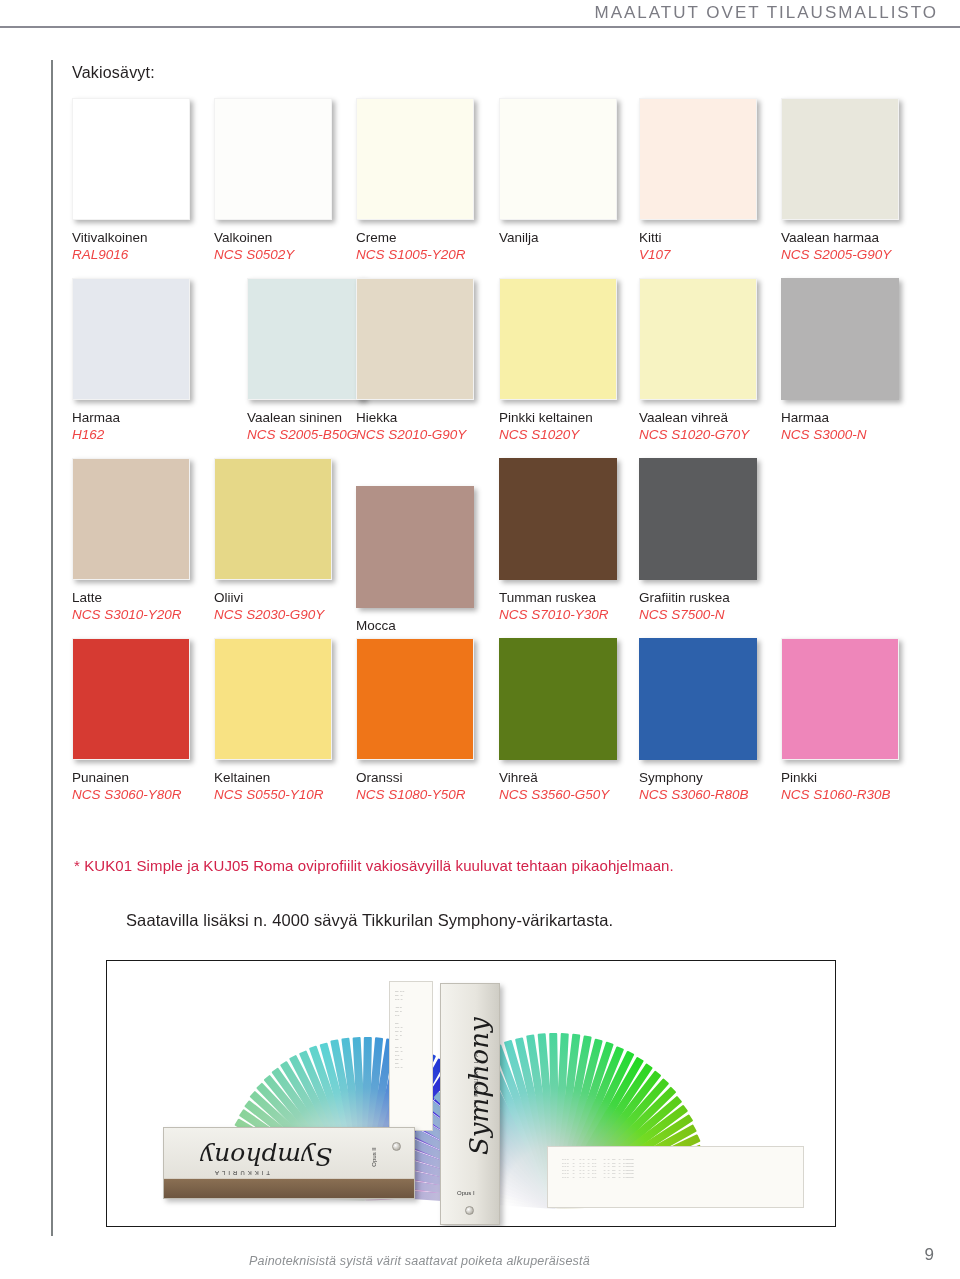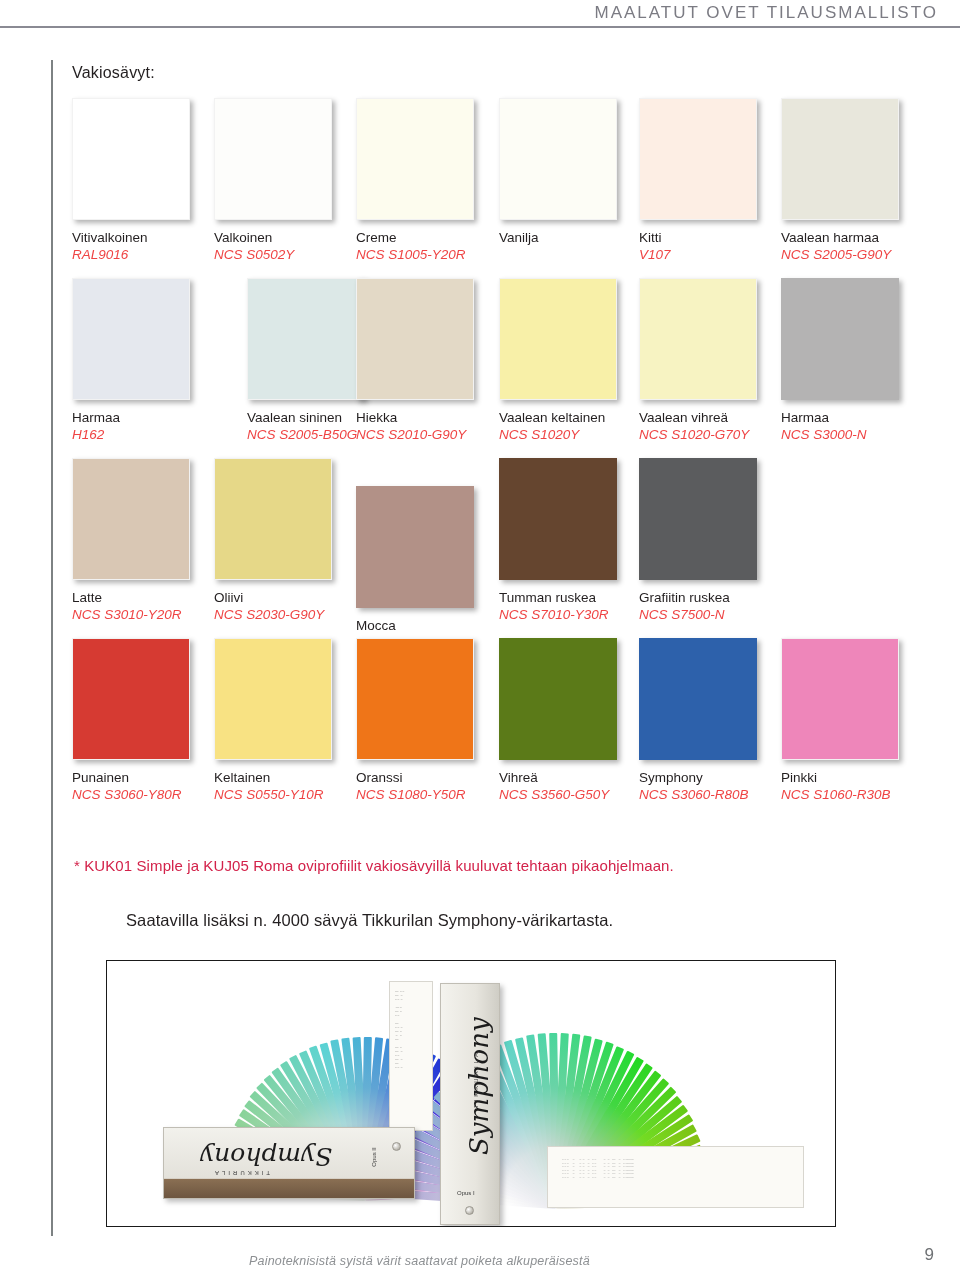--- a/index.html
+++ b/index.html
@@ -192,21 +192,21 @@
         <div class="swatch-label">Vaalean sininen</div>
         <div class="swatch-code">NCS S2005-B50G</div>
       </div>
       <div class="swatch-cell" style="left: 284px;">
         <div class="swatch-chip edged" style="background: rgb(227, 217, 198);"></div>
         <div class="swatch-label">Hiekka</div>
         <div class="swatch-code">NCS S2010-G90Y</div>
       </div>
       <div class="swatch-cell" style="left: 427px;">
         <div class="swatch-chip edged" style="background: rgb(248, 240, 168);"></div>
-        <div class="swatch-label">Vaalean keltainen</div>
+        <div class="swatch-label">Pinkki keltainen</div>
         <div class="swatch-code">NCS S1020Y</div>
       </div>
       <div class="swatch-cell" style="left: 567px;">
         <div class="swatch-chip edged" style="background: rgb(247, 243, 194);"></div>
         <div class="swatch-label">Vaalean vihreä</div>
         <div class="swatch-code">NCS S1020-G70Y</div>
       </div>
       <div class="swatch-cell" style="left: 709px;">
         <div class="swatch-chip" style="background: rgb(180, 179, 179);"></div>
         <div class="swatch-label">Harmaa</div>

